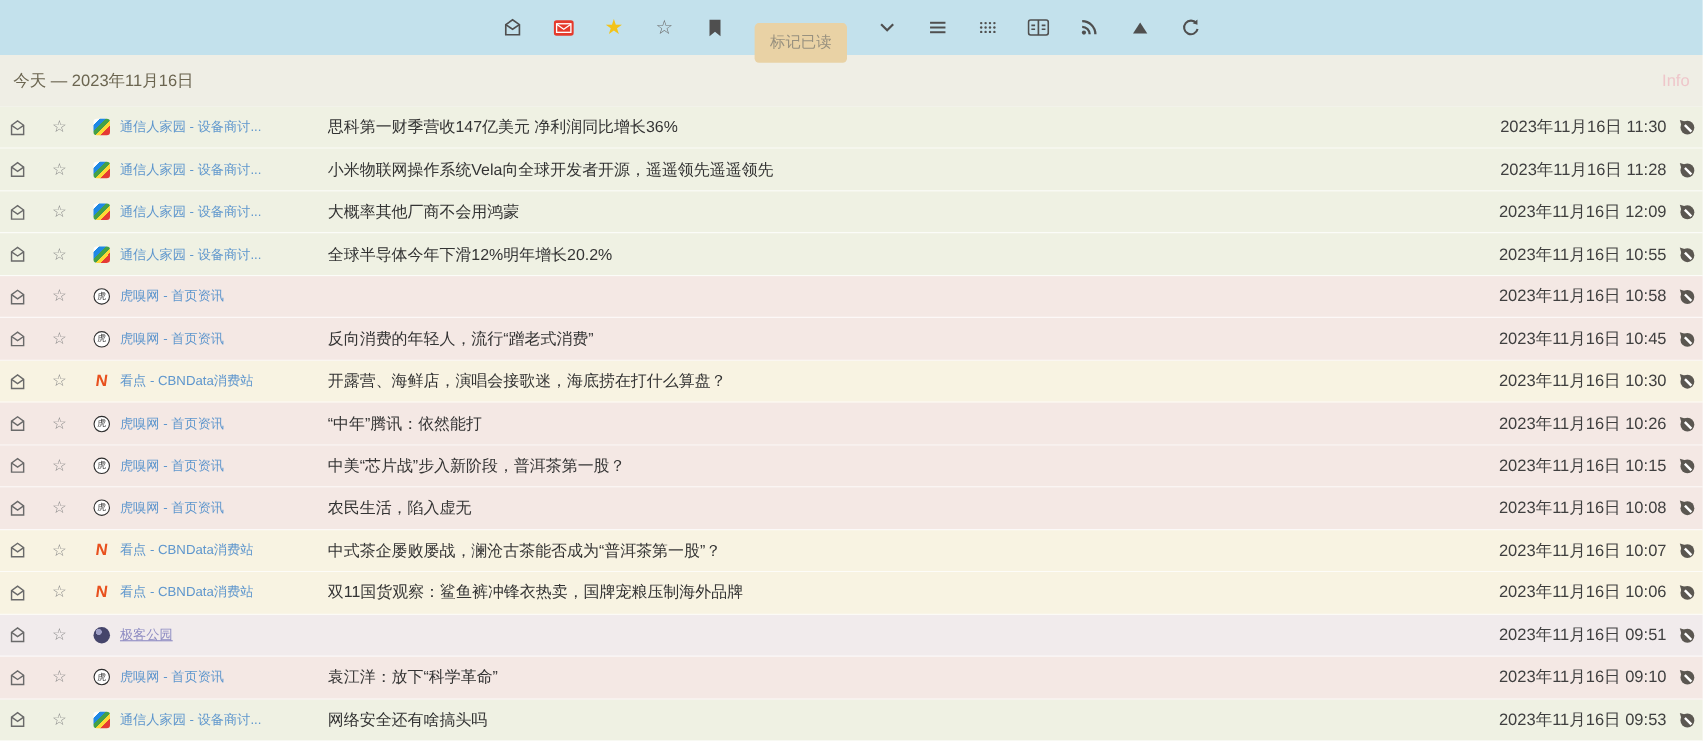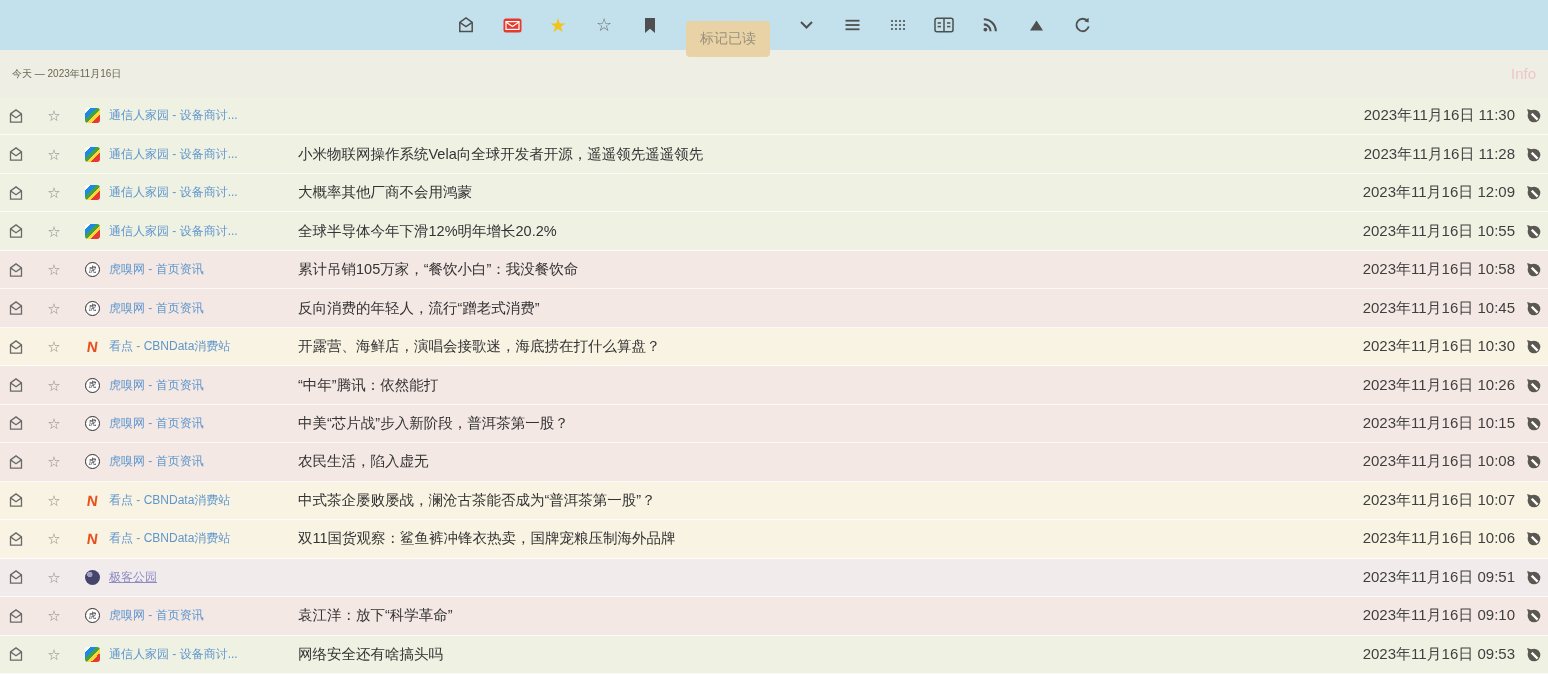--- a/index.html
+++ b/index.html
@@ -23,21 +23,21 @@
   .tb-star-outline{color:#6f6f6f;font-size:18px;line-height:1;}
   .mark-read-btn{
     background:var(--button-bg);color:#98917f;border:none;border-radius:4px;
     padding:9px 14px;font-size:14px;font-family:inherit;cursor:pointer;margin-top:28px;
   }
   
   .list-header{
     height:47px;background:var(--header-bg);
     display:flex;align-items:center;padding:0 12px;
   }
-  .list-header-title{color:#6b6550;font-size:10px;}
+  .list-header-title{color:#6b6550;font-size:15px;}
   .list-header-info{margin-left:auto;color:#eec6ca;font-size:15px;}
   
   .article-list{height:577px;display:flex;flex-direction:column;}
   .row{
     flex:1 1 0;display:flex;align-items:center;min-height:0;
     border-bottom:1px solid rgba(255,255,255,.75);padding:0 7px 0 8px;
   }
   .row .unread-btn{flex:none;width:17px;display:flex;align-items:center;cursor:pointer;}
   .row .star-btn{flex:none;margin-left:21px;width:16px;color:#878787;font-size:15px;
     text-align:center;cursor:pointer;line-height:1;}
@@ -154,20 +154,21 @@
       <svg width="16" height="16" viewBox="0 0 16 16" fill="none" stroke="#6a6a6a" stroke-width="1.3">
         <path d="M2.5 5.9 L8 1.9 L13.5 5.9 V14.2 H2.5 Z"></path>
           <path d="M2.5 5.9 L8 9.7 L13.5 5.9"></path>
       </svg>
     </span>
     <span class="star-btn">☆</span>
     <span class="favicon fav-tx">
         <span class="glyph"></span>
       </span>
     <span class="feed-link" style="color: rgb(94, 150, 205);">通信人家园 - 设备商讨...</span>
+    <span class="article-title">思科第一财季营收147亿美元 净利润同比增长36%</span>
     <span class="article-time">2023年11月16日 11:30</span>
     <span class="pub-btn">
       <svg width="15" height="15" viewBox="0 0 15 15">
         <circle cx="8" cy="8" r="6.3" fill="#5b5751"></circle>
         <path d="M11.6 11.6 L4.6 4.6" stroke="#fff" stroke-width="2.2"></path>
         <path d="M1.1 1.1 L8.2 3.2 L3.2 8.2 Z" fill="#5b5751"></path>
       </svg>
     </span>
   </div>
     <div class="row" style="background: rgb(239, 241, 227);">
@@ -241,21 +242,20 @@
       <svg width="16" height="16" viewBox="0 0 16 16" fill="none" stroke="#6a6a6a" stroke-width="1.3">
         <path d="M2.5 5.9 L8 1.9 L13.5 5.9 V14.2 H2.5 Z"></path>
           <path d="M2.5 5.9 L8 9.7 L13.5 5.9"></path>
       </svg>
     </span>
     <span class="star-btn">☆</span>
     <span class="favicon fav-huxiu">
         <span class="glyph">虎</span>
       </span>
     <span class="feed-link" style="color: rgb(94, 150, 205);">虎嗅网 - 首页资讯</span>
-    <span class="article-title">累计吊销105万家，“餐饮小白”：我没餐饮命</span>
     <span class="article-time">2023年11月16日 10:58</span>
     <span class="pub-btn">
       <svg width="15" height="15" viewBox="0 0 15 15">
         <circle cx="8" cy="8" r="6.3" fill="#5b5751"></circle>
         <path d="M11.6 11.6 L4.6 4.6" stroke="#fff" stroke-width="2.2"></path>
         <path d="M1.1 1.1 L8.2 3.2 L3.2 8.2 Z" fill="#5b5751"></path>
       </svg>
     </span>
   </div>
     <div class="row" style="background: rgb(244, 232, 228);">

